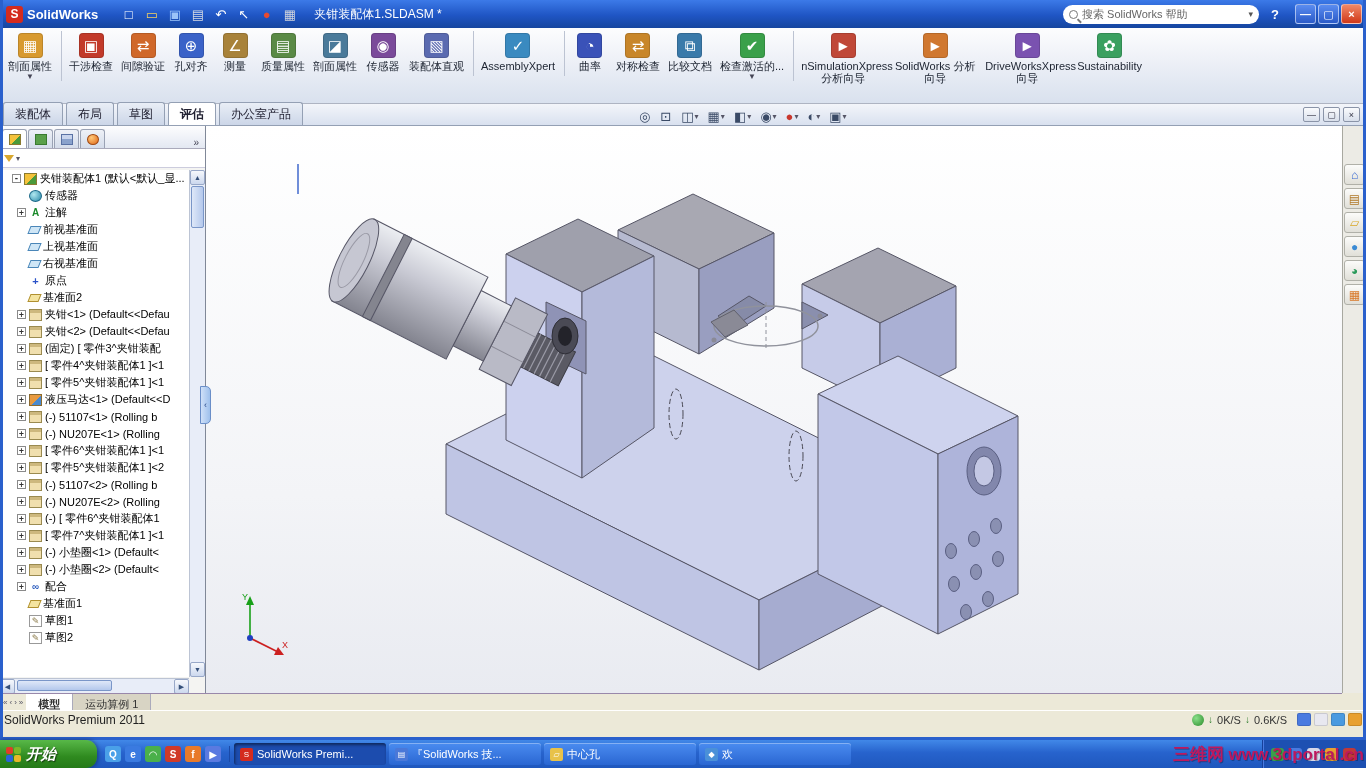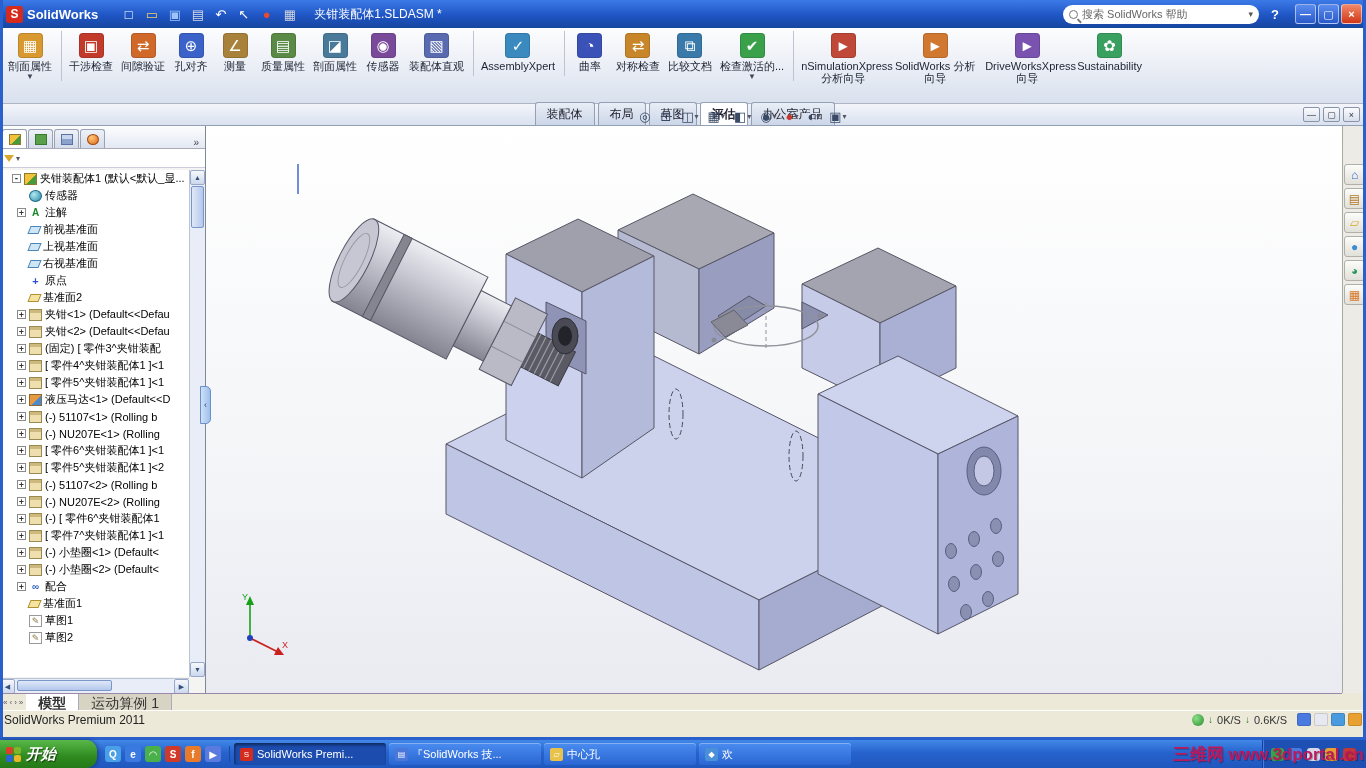--- a/index.html
+++ b/index.html
@@ -29,21 +29,21 @@
 .ribbon{position:absolute;left:0;top:28px;width:1366px;height:76px;background:linear-gradient(#fdfdfe,#e9edf5 55%,#d9e1ee);border-bottom:1px solid #aeb4c2;z-index:20;}
 .sw-mark{position:absolute;right:4px;top:2px;font-family:"Liberation Serif","DejaVu Serif",serif;font-style:italic;font-size:78px;color:#c9cfdc;line-height:70px;z-index:0;}
 .ribbon-inner{position:relative;z-index:1;display:flex;align-items:flex-start;height:100%;padding:3px 4px 0 4px;}
 .rb{display:flex;flex-direction:column;align-items:center;padding:2px 4px;gap:2px;min-width:44px;}
 .rb.sep{border-right:1px solid #bcc3d2;margin-right:3px;padding-right:9px;}
 .rb .ico{width:25px;height:25px;border-radius:4px;color:#fff;display:flex;align-items:center;justify-content:center;font-size:15px;flex:none;box-shadow:inset 0 0 0 1px #0002;}
 .rb .lbl{font-size:11px;line-height:1.12;text-align:center;max-width:84px;color:#1c2330;}
 .rb .caret{font-size:8px;color:#445;line-height:5px;}
 
 
-.cmdbar{position:absolute;left:0;top:104px;width:1366px;height:22px;background:linear-gradient(#f3f5fa,#d9e1ef);border-bottom:1px solid #94a0b4;display:flex;align-items:flex-end;z-index:20;justify-content:center;}
+.cmdbar{position:absolute;left:0;top:104px;width:1366px;height:22px;background:linear-gradient(#f3f5fa,#d9e1ef);border-bottom:1px solid #94a0b4;display:flex;align-items:flex-end;z-index:20;}
 .ctab{padding:3px 11px 2px;font-size:12px;border:1px solid #94a0b4;border-bottom:none;background:linear-gradient(#e9eef6,#ccd6e8);margin-left:3px;border-radius:3px 3px 0 0;color:#223;}
 .ctab.active{background:#fff;font-weight:bold;}
 .docbtns{position:absolute;right:6px;top:3px;display:flex;gap:3px;}
 .dbtn{width:17px;height:15px;border:1px solid #8a94a8;background:linear-gradient(#fafbfd,#d8dfeb);border-radius:2px;font-size:9px;display:flex;align-items:center;justify-content:center;color:#334;}
 
 
 .hud{position:absolute;left:636px;top:107px;display:flex;gap:3px;z-index:25;}
 .hud-btn{height:19px;padding:0 3px;display:flex;align-items:center;gap:1px;border-radius:2px;color:#3a4a66;font-size:13px;}
 .hud-btn .crt{font-size:8px;color:#556;}
 
@@ -93,21 +93,21 @@
 .viewport{position:absolute;left:206px;top:126px;width:1136px;height:567px;background:linear-gradient(180deg,#ffffff,#f3f4f7 65%,#e9ebf1);z-index:5;}
 .model{position:absolute;left:0;top:0;width:1136px;height:567px;}
 
 
 .rail{position:absolute;right:0;top:126px;width:24px;height:567px;background:#ecebe5;border-left:1px solid #a8a8a0;z-index:12;display:flex;flex-direction:column;align-items:center;padding-top:38px;gap:3px;}
 .rail-btn{width:21px;height:21px;border:1px solid #b0b0a8;border-radius:3px;background:linear-gradient(#fcfcfa,#e0dfd8);display:flex;align-items:center;justify-content:center;font-size:12px;}
 
 
 .model-tabs{position:absolute;left:0;top:693px;width:1342px;height:17px;background:#ece9d8;border-top:1px solid #98a;display:flex;align-items:stretch;z-index:10;}
 .navarrs{display:flex;align-items:center;padding:0 3px;gap:2px;color:#556;font-size:8px;}
-.mtab{padding:4px 12px 0;font-size:14px;border-right:1px solid #aab;display:flex;align-items:center;background:#d8d4c4;color:#333;}
+.mtab{padding:4px 12px 0;font-size:11px;border-right:1px solid #aab;display:flex;align-items:center;background:#d8d4c4;color:#333;}
 .mtab.active{background:#fff;font-weight:bold;}
 
 
 .statusbar{position:absolute;left:0;top:710px;width:1366px;height:30px;background:#ece9d8;border-top:1px solid #fff;display:flex;align-items:flex-start;padding:2px 4px 0;z-index:10;}
 .sb-text{font-size:12px;color:#222;}
 .netmon{margin-left:auto;display:flex;align-items:center;gap:4px;font-size:11px;color:#333;}
 .dot{width:12px;height:12px;border-radius:50%;display:inline-block;}
 .net-arrow{font-size:10px;color:#2a7a2a;}
 .sb-ico{width:14px;height:13px;border-radius:2px;display:inline-block;border:1px solid #0002;}
 

